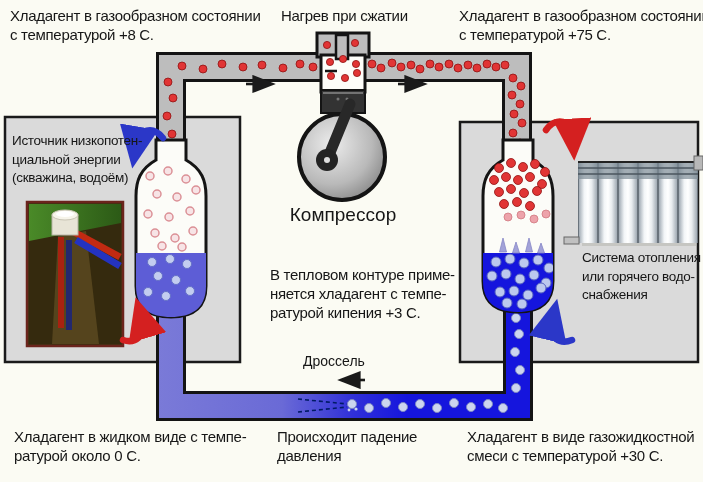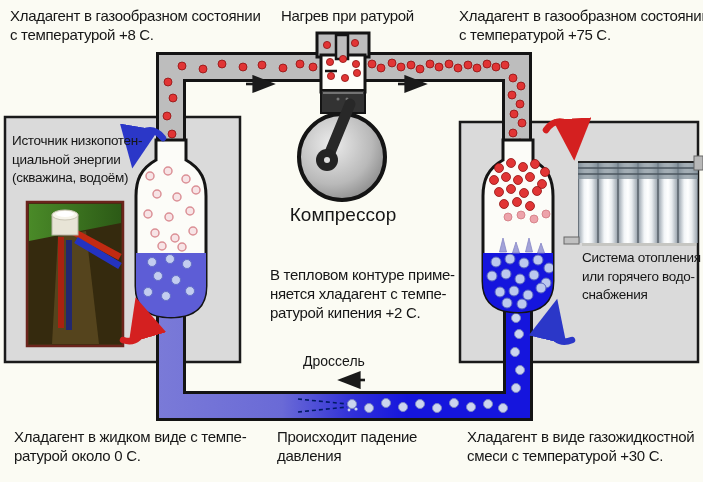--- a/index.html
+++ b/index.html
@@ -296,30 +296,30 @@
   <g fill="none" stroke-linecap="round">
     <path d="M163 138 C153 126 139 128 136 146" stroke="#2b37c8" stroke-width="6.5" marker-end="url(#mB)"></path>
     <path d="M123 340 C135 344 147 336 142 319" stroke="#d42020" stroke-width="6.5" marker-end="url(#mR)"></path>
     <path d="M546 130 C556 116 572 120 573 138" stroke="#d42020" stroke-width="6.5" marker-end="url(#mR)"></path>
     <path d="M572 340 C560 345 548 338 552 321" stroke="#2b37c8" stroke-width="6.5" marker-end="url(#mB)"></path>
   </g>
 </svg>
 
 <div class="label" style="left:10px;top:6px;width:252px">Хладагент в газообразном состоянии
 с температурой +8 С.</div>
-<div class="label" style="left:281px;top:6px;width:180px">Нагрев при ратурой</div>
+<div class="label" style="left:281px;top:6px;width:180px">Нагрев при сжатии</div>
 <div class="label" style="left:459px;top:6px;width:252px">Хладагент в газообразном состоянии
 с температурой +75 С.</div>
 <div class="label big center" style="left:268px;top:205px;width:150px">Компрессор</div>
 <div class="label small" style="left:12px;top:132px;width:155px">Источник низкопотен-
 циальной энергии
 (скважина, водоём)</div>
 <div class="label" style="left:270px;top:265px;width:210px">В тепловом контуре приме-
 няется хладагент с темпе-
-ратурой кипения +2 С.</div>
+ратурой кипения +3 С.</div>
 <div class="label throttle" style="left:303px;top:352px;width:110px">Дроссель</div>
 <div class="label small" style="left:582px;top:249px;width:135px">Система отопления
 или горячего водо-
 снабжения</div>
 <div class="label" style="left:14px;top:427px;width:255px">Хладагент в жидком виде с темпе-
 ратурой около 0 С.</div>
 <div class="label" style="left:277px;top:427px;width:175px">Происходит падение
 давления</div>
 <div class="label" style="left:467px;top:427px;width:240px">Хладагент в виде газожидкостной
 смеси с температурой +30 С.</div>

